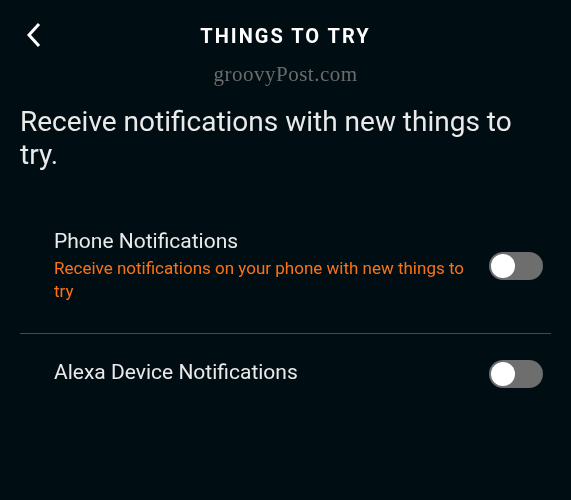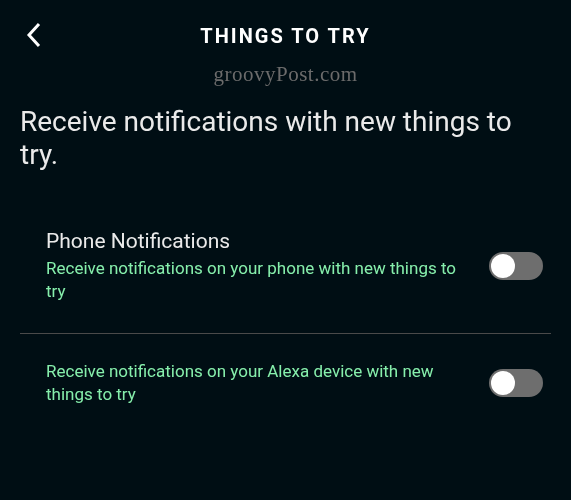--- a/index.html
+++ b/index.html
@@ -61,29 +61,30 @@
     }
     .setting-row {
       display: flex;
       align-items: center;
       justify-content: space-between;
       padding: 18px 28px 22px 46px;
     }
     .setting-text {
       flex: 1;
       padding-right: 20px;
+      margin-left: 8px;
     }
     .setting-title {
       color: #eaeaea;
       font-size: 21px;
       font-weight: 400;
       margin-bottom: 4px;
     }
     .setting-subtitle {
-      color: #86efac;
+      color: #f97316;
       font-size: 17px;
       line-height: 1.35;
       font-weight: 400;
     }
     .toggle {
       width: 54px;
       height: 28px;
       background-color: #6e6e6e;
       border-radius: 14px;
       position: relative;
@@ -130,20 +131,20 @@
     </div>
     <div class="toggle">
       <div class="toggle-knob"></div>
     </div>
   </div>
 
   <div class="divider"></div>
 
   <div class="setting-row">
     <div class="setting-text">
-      <div class="setting-subtitle">Receive notifications on your Alexa device with new things to try</div>
+      <div class="setting-title">Alexa Device Notifications</div>
     </div>
     <div class="toggle">
       <div class="toggle-knob"></div>
     </div>
   </div>
 
 </div>
 
 </body></html>

